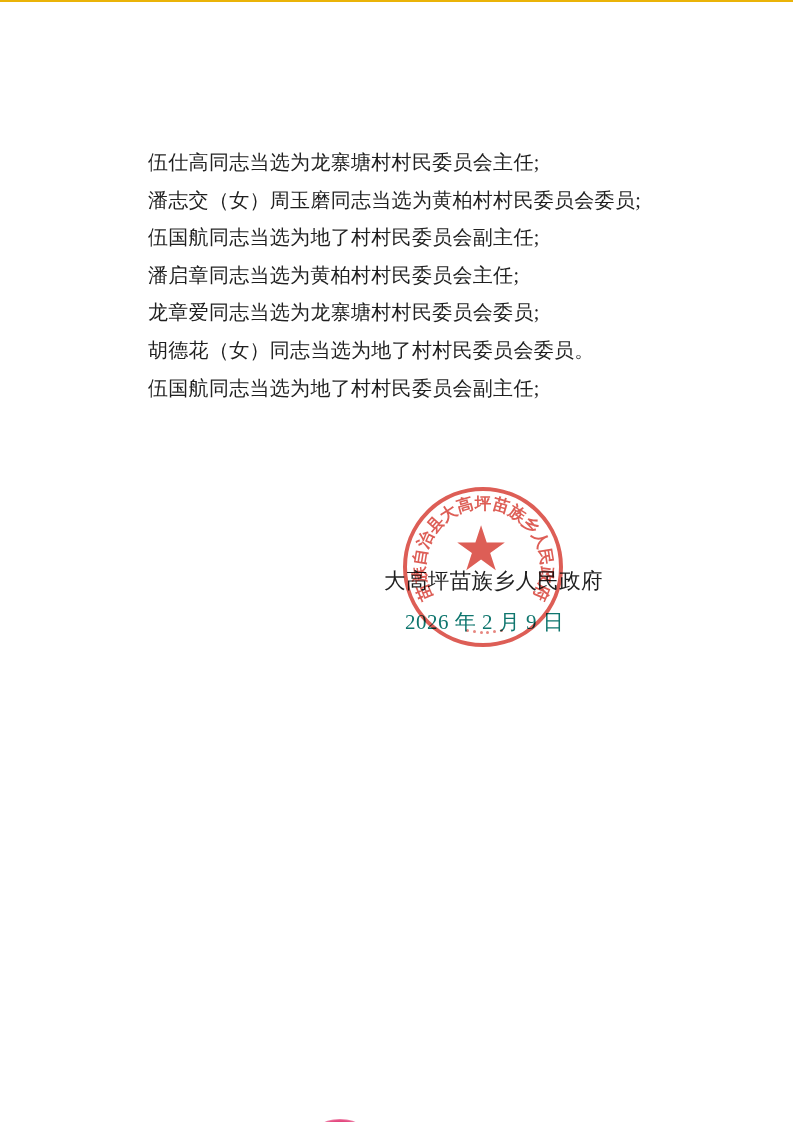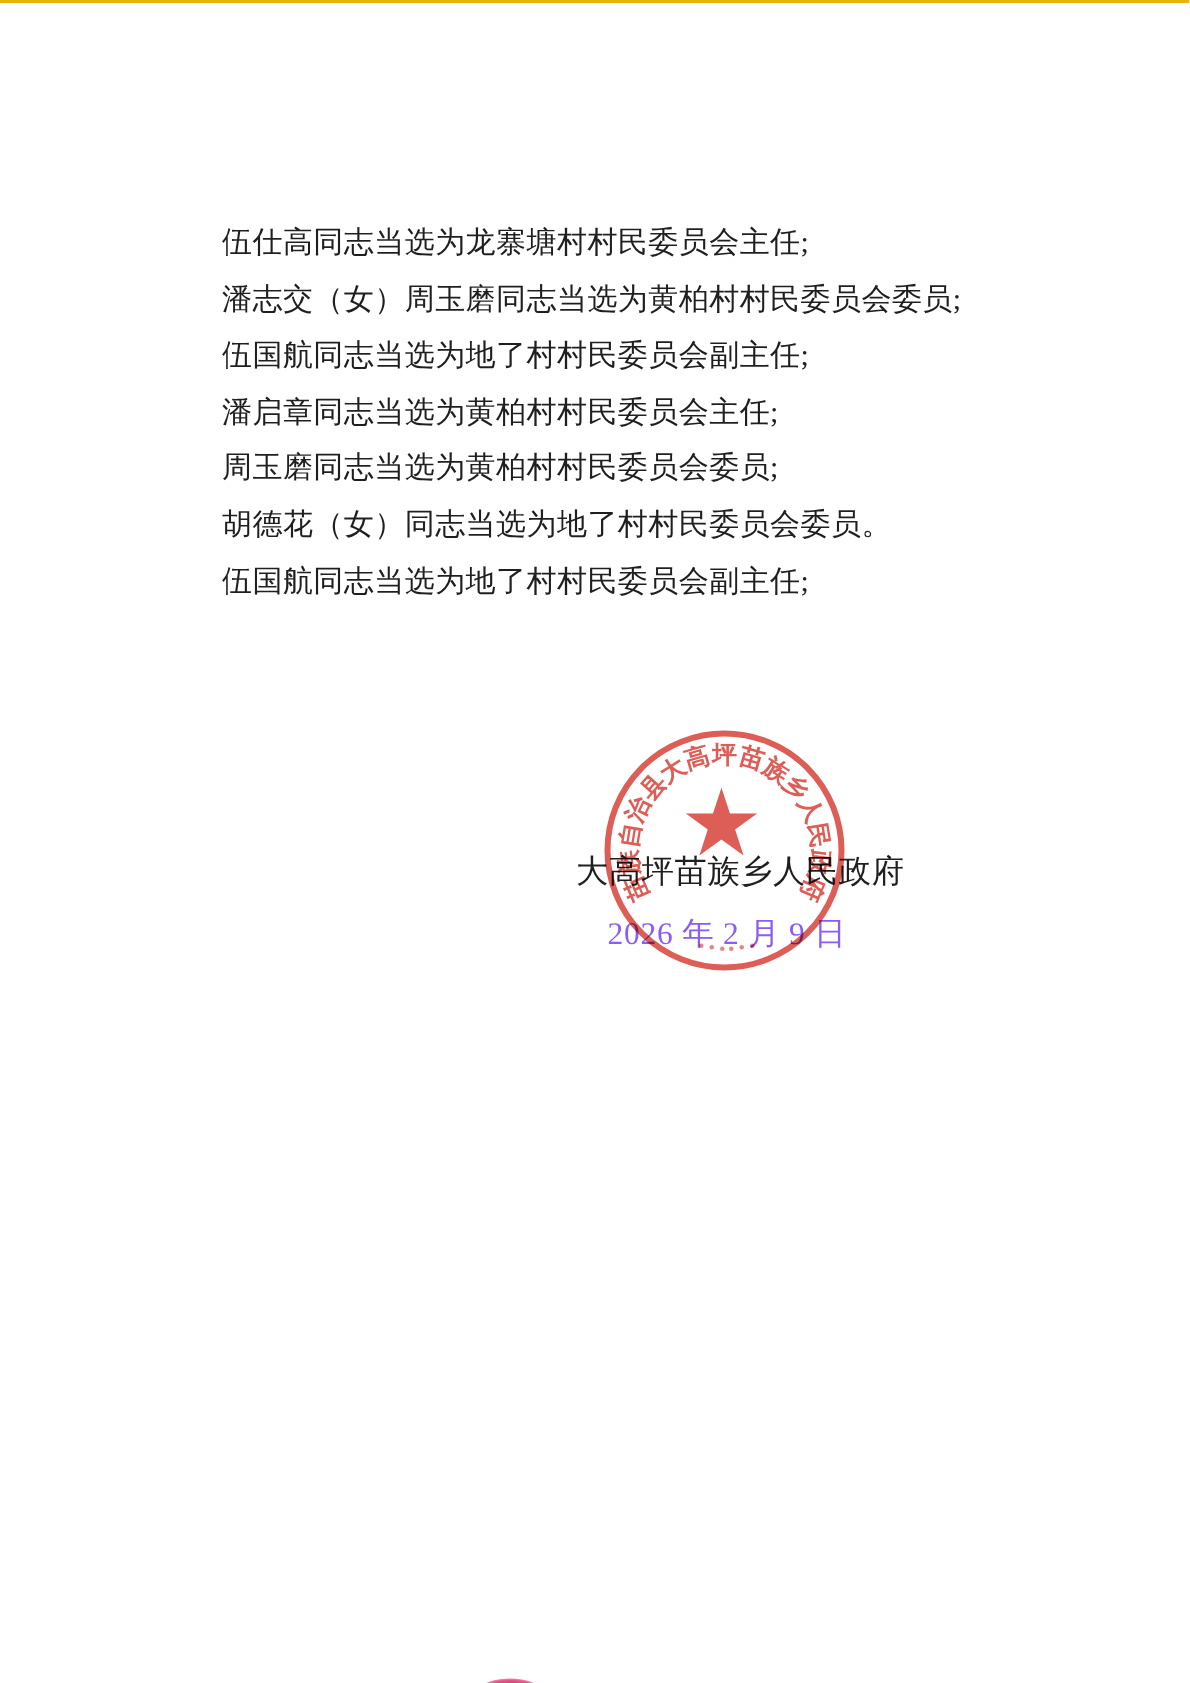--- a/index.html
+++ b/index.html
@@ -40,21 +40,21 @@
     color: #1f1f1f;
     white-space: nowrap;
     z-index: 2;
   }
   .date {
     position: absolute;
     left: 405px;
     top: 606px;
     font-size: 21px;
     letter-spacing: 0.5px;
-    color: #8b5cf6;
+    color: #0f766e;
     white-space: nowrap;
     z-index: 2;
   }
   
   .seal {
     position: absolute;
     left: 403px;
     top: 485px;
     width: 160px;
     height: 160px;
@@ -114,21 +114,21 @@
 </head>
 <body>
 
 <div class="page">
 
   <div class="body-text">
     <p>伍仕高同志当选为龙寨塘村村民委员会主任;</p>
     <p>潘志交（女）周玉磨同志当选为黄柏村村民委员会委员;</p>
     <p>伍国航同志当选为地了村村民委员会副主任;</p>
     <p>潘启章同志当选为黄柏村村民委员会主任;</p>
-    <p>周玉磨同志当选为黄柏村村民委员会委员;</p>
+    <p>龙章爱同志当选为龙寨塘村村民委员会委员;</p>
     <p>胡德花（女）同志当选为地了村村民委员会委员。</p>
     <p>伍国航同志当选为地了村村民委员会副主任;</p>
   </div>
 
   <div class="signature">大高坪苗族乡人民政府</div>
 
   <div class="date">2026 年 2 月 9 日</div>
 
   <div class="seal" style="--seal-color: #d9473e;">
     <div class="seal-ring"></div>

